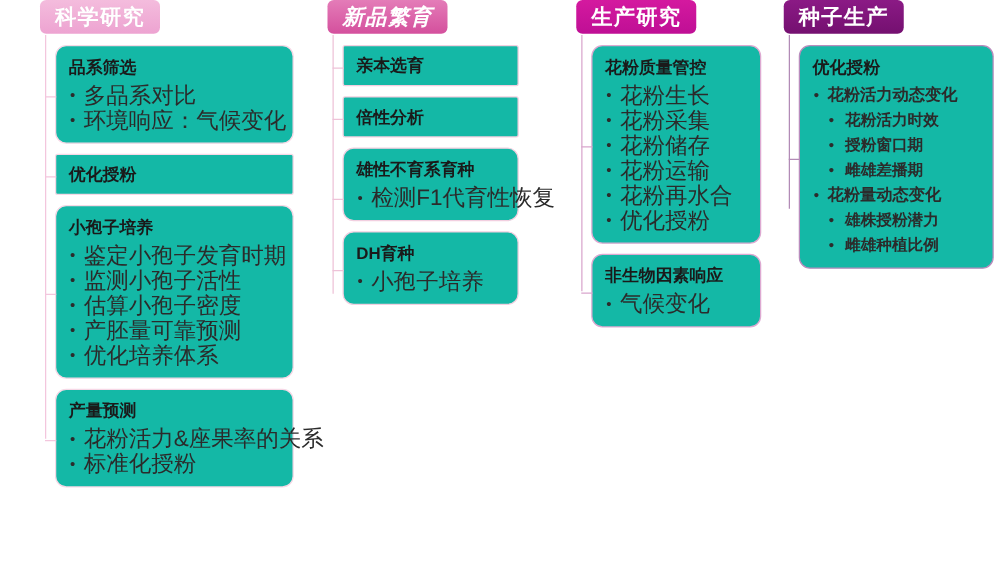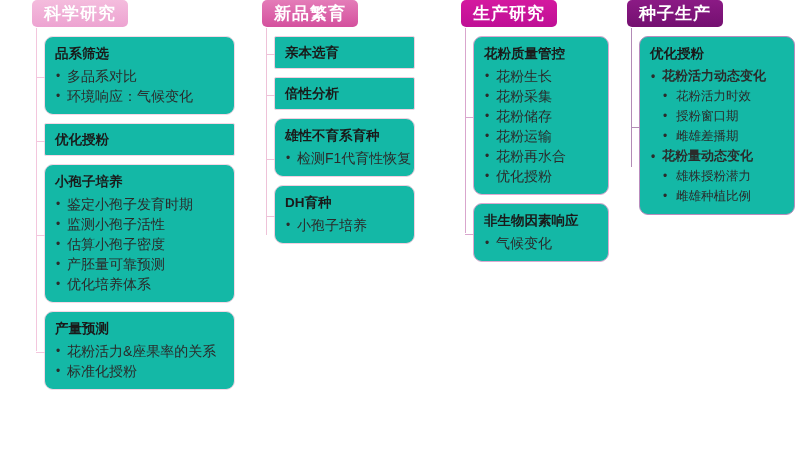--- a/index.html
+++ b/index.html
@@ -59,52 +59,52 @@
   .node.square{border-radius:2px;padding-bottom:6px;padding-top:6px;}
   .node-title{
     font-size:13.5px;
     font-weight:bold;
     color:#1a1a1a;
     line-height:19px;
     white-space:nowrap;
   }
   .node ul{margin:3px 0 0 0;padding:0;list-style:none;}
   .node ul li{
-    font-size:14px;
+    font-size:18px;
     color:#2b2b2b;
     line-height:20px;
     padding-left:12px;
     position:relative;
     white-space:nowrap;
   }
   .node ul li::before{
     content:"\2022";
     position:absolute;left:1px;top:0;
     font-size:12px;color:#2b2b2b;
   }
   .node ul li.b{font-weight:bold;font-size:13px;}
   .node ul li ul{margin:0;}
-  .node ul li ul li{padding-left:14px;font-weight:normal;font-size:12.5px;}
+  .node ul li ul li{padding-left:14px;font-weight:bold;font-size:12.5px;}
 
   
   .stub{
     position:absolute;
     height:1px;
     width:9px;
     left:-9px;
   }
 
   
   .col-1{--accent:#f0a9d4;--line:#f3c6dd;--border:#f6d8e6;}
   .col-2{--accent:#d44f9c;--line:#eec2d8;--border:#f2cfe0;}
   .col-3{--accent:#c0119a;--line:#d9a6cd;--border:#dda9d1;}
   .col-4{--accent:#7b1379;--line:#b28bb6;--border:#b98cbd;}
 
   .col-1 .header{background:linear-gradient(180deg,#f4bcdd 0%,#eda3d1 100%);}
-  .col-2 .header{background:linear-gradient(180deg,#e47cb8 0%,#d4509d 100%);}
+  .col-2 .header{background:linear-gradient(180deg,#e47cb8 0%,#d4509d 100%);font-style:italic;}
   .col-3 .header{background:linear-gradient(180deg,#d4199f 0%,#bf0f95 100%);}
   .col-4 .header{background:linear-gradient(180deg,#8b1a85 0%,#741070 100%);text-align:right;}
 
   .column .spine{background:var(--line);}
   .column .stub{background:var(--line);}
   .column .node{border:1px solid var(--border);}
 </style>
 </head>
 <body>
 

